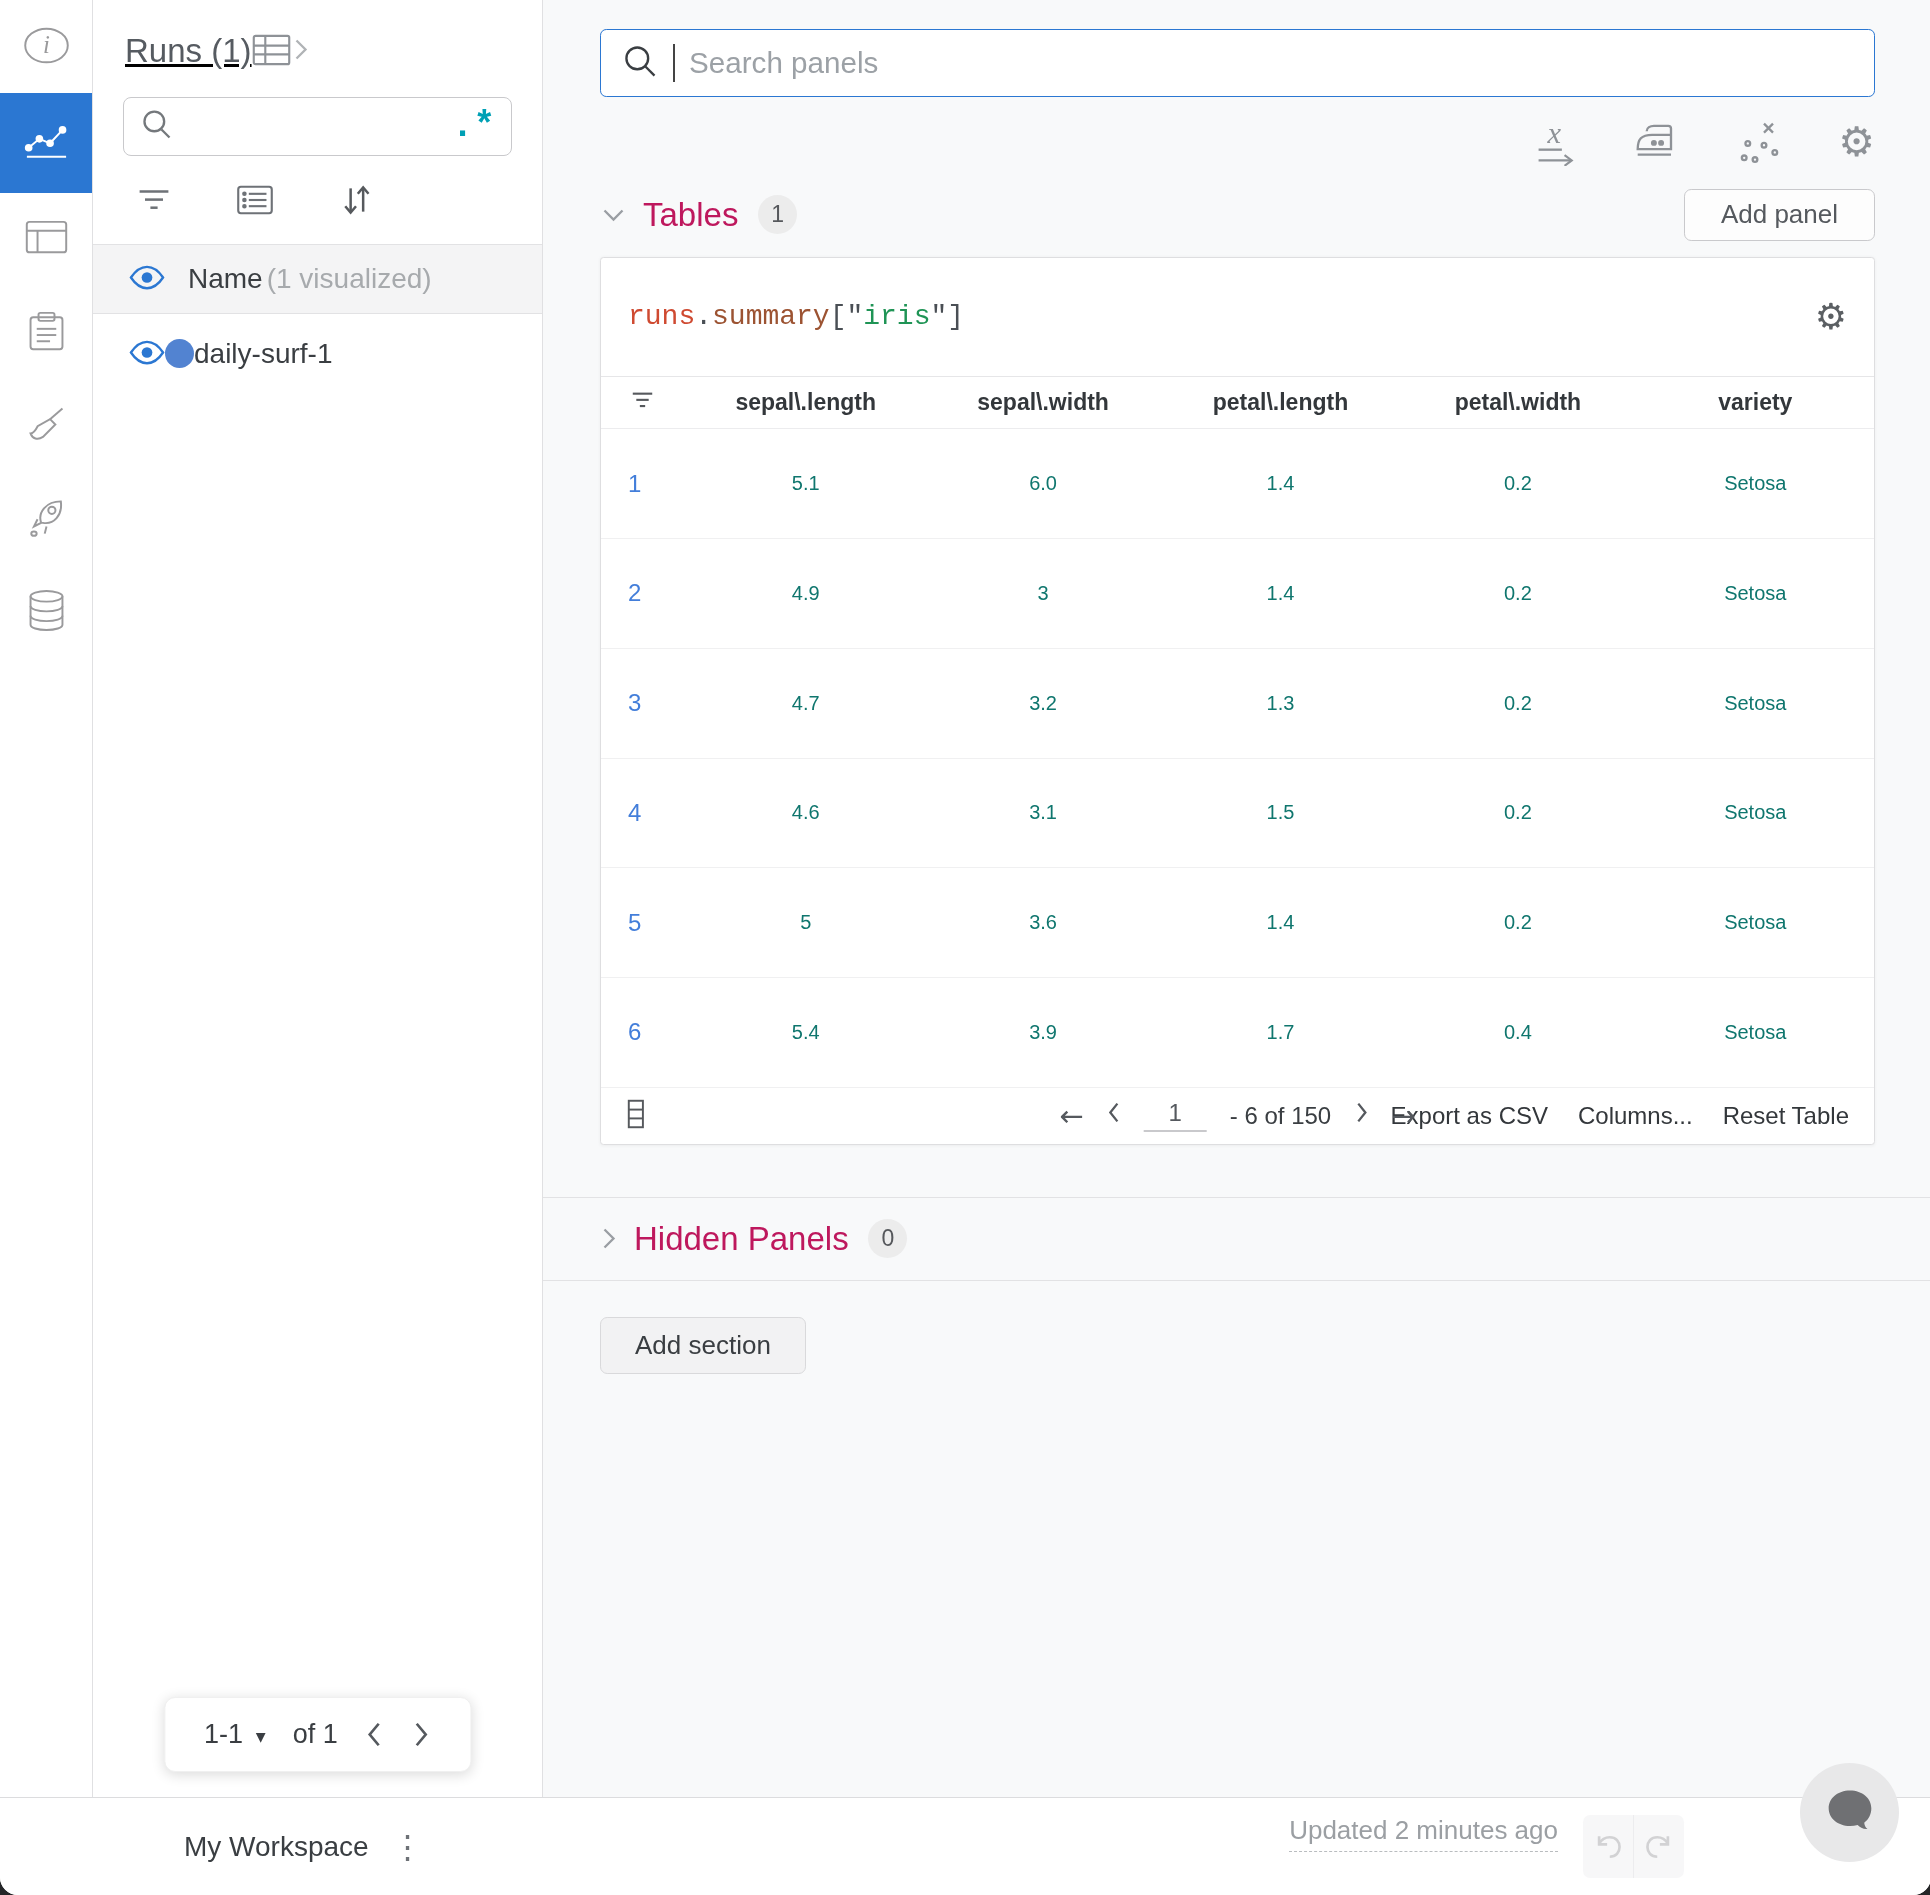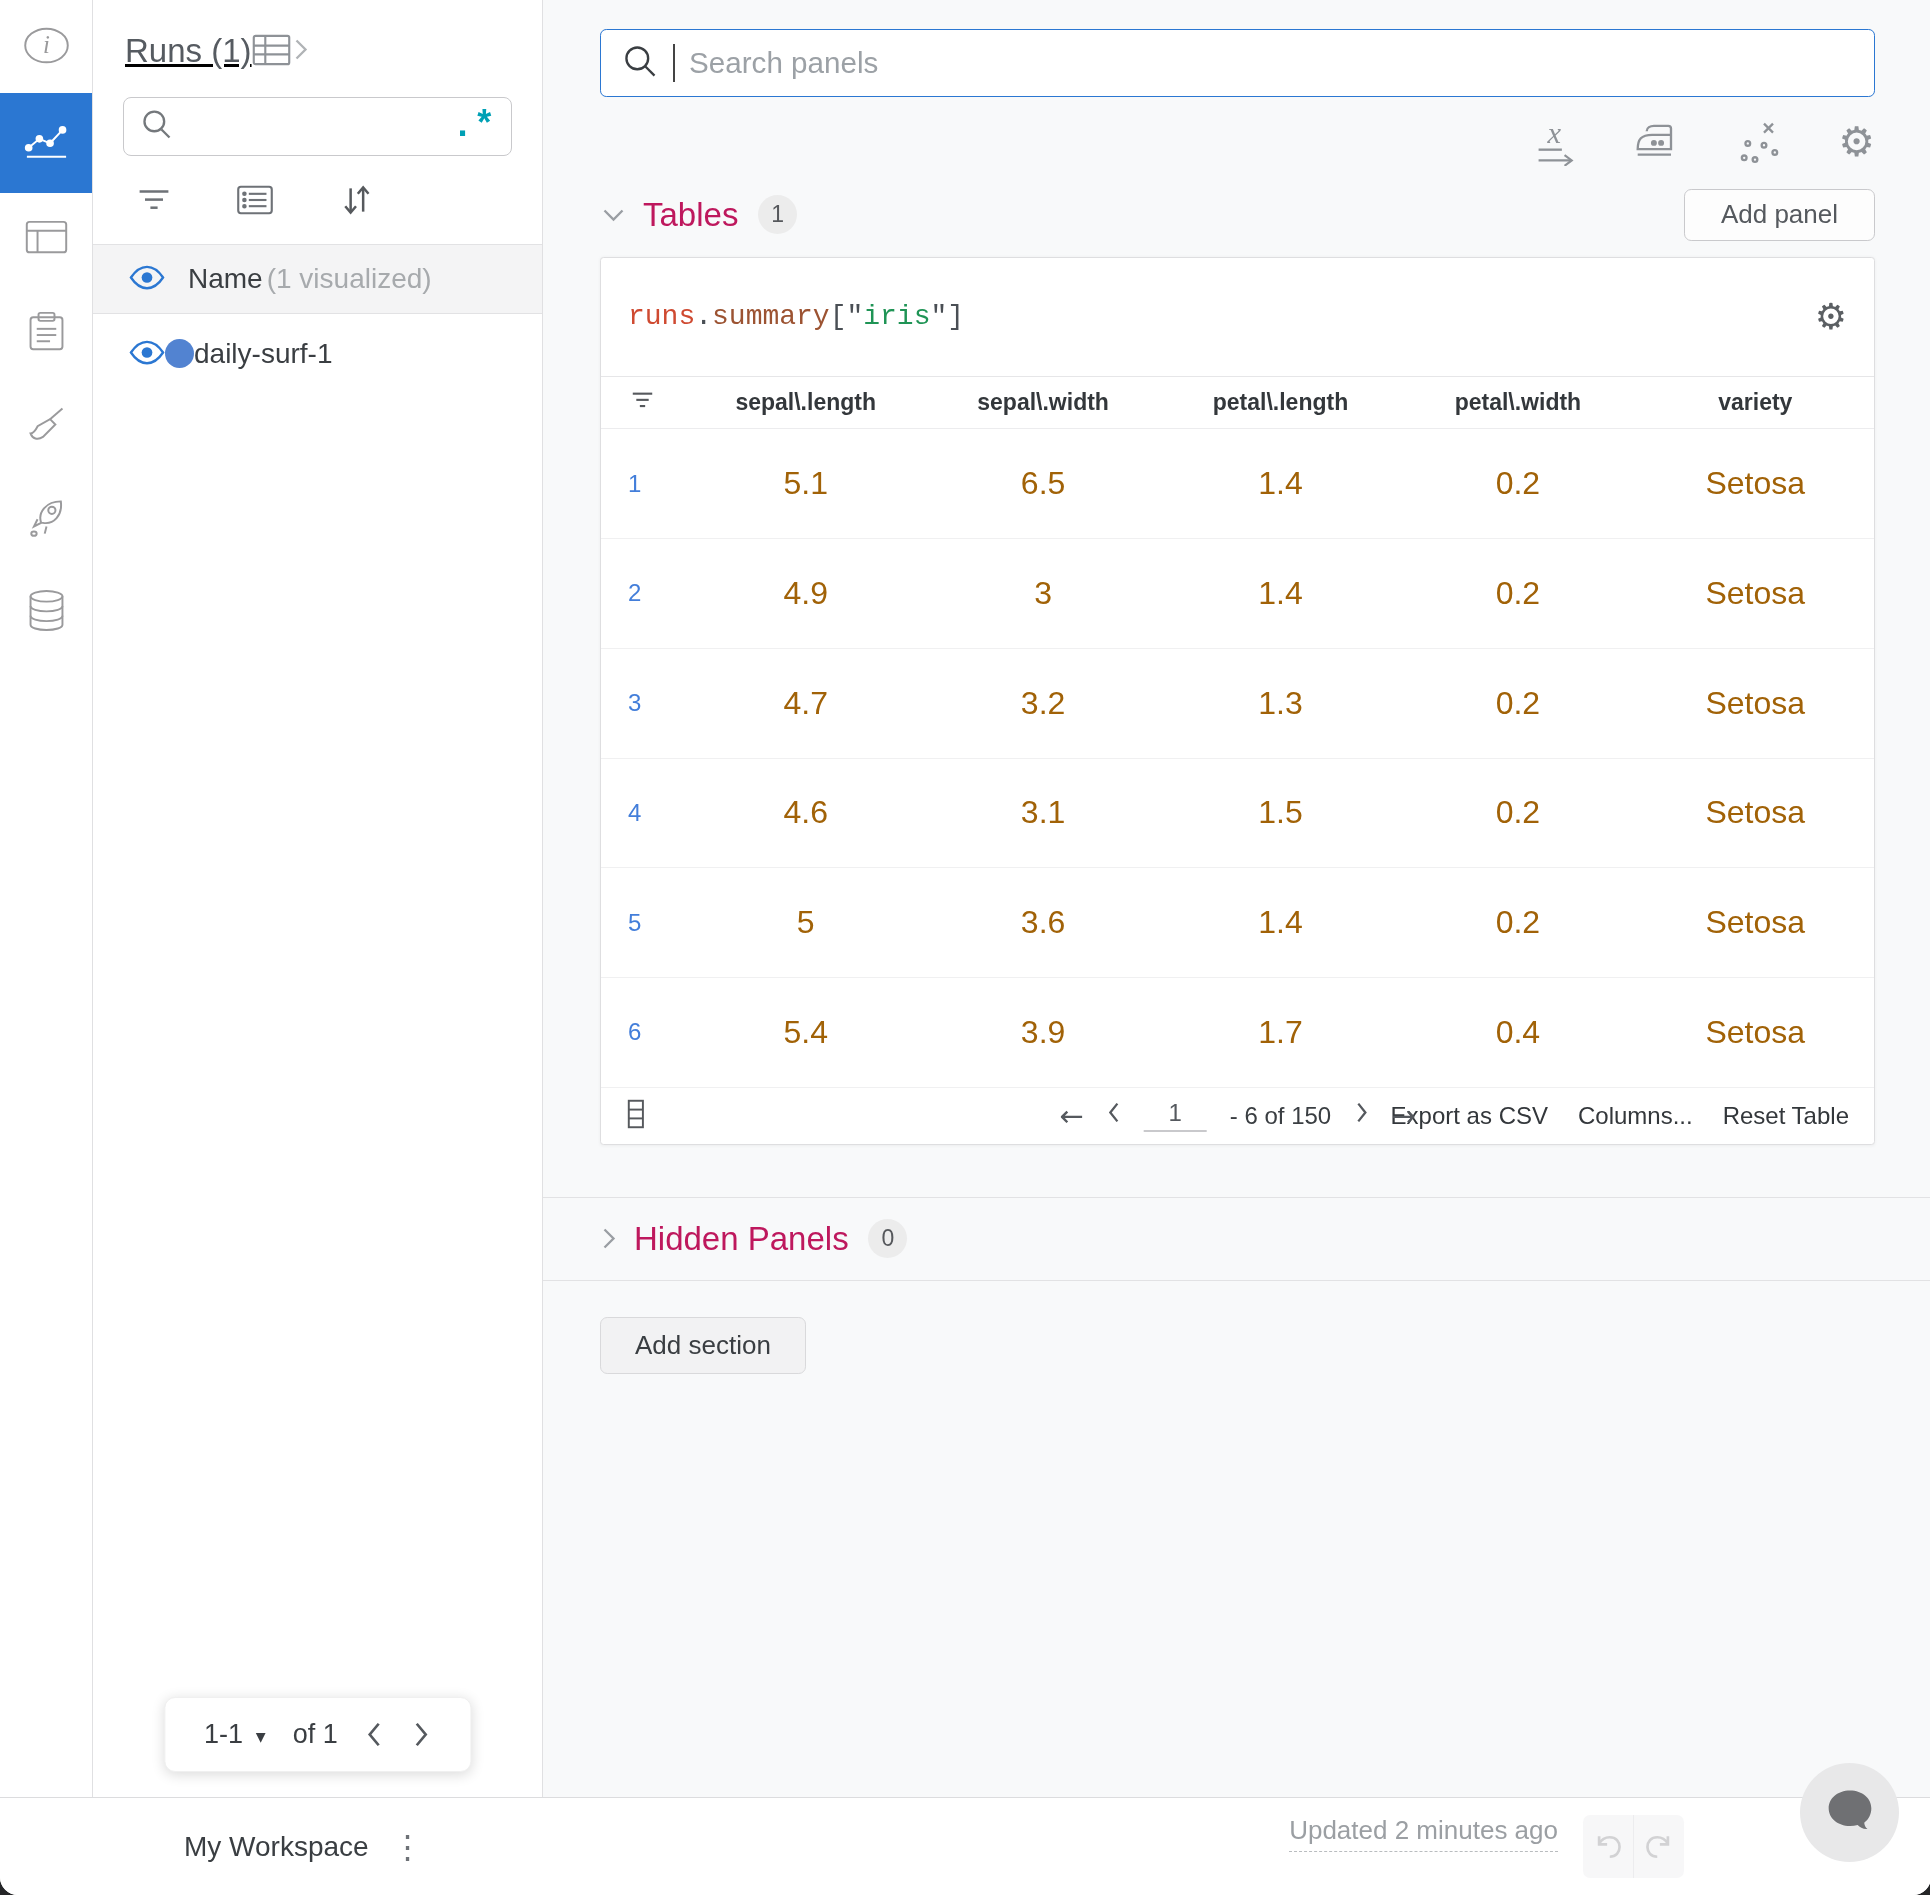--- a/index.html
+++ b/index.html
@@ -54,21 +54,21 @@
   .panel-header{height:118px;display:flex;align-items:center;padding:0 27px;}
   .code-title{font-family:"Liberation Mono",monospace;font-size:28px;}
   .code-red{color:#cf4a31;} .code-dark{color:#4a4f55;} .code-brown{color:#9c5332;} .code-green{color:#1f9455;}
   .panel-gear{margin-left:auto;color:#5b5f63;font-size:36px;cursor:pointer;font-family:"DejaVu Sans",sans-serif;}
   .tbl{flex:1;display:flex;flex-direction:column;border-top:0.9px solid #e6e6e8;min-height:0;}
   .tbl-grid{display:grid;grid-template-columns:86px repeat(5,1fr);align-items:center;}
   .tbl-head{height:52px;border-bottom:0.9px solid #ececee;}
   .th{font-size:23px;font-weight:bold;color:#33373b;text-align:center;cursor:pointer;}
   .tbl-row{height:109px;border-bottom:1.8px solid #f0f0f1;}
   .row-idx{font-size:24px;color:#437eda;padding-left:27px;cursor:pointer;}
-  .td{font-size:32px;color:#a16207;text-align:center;}
+  .td{font-size:20px;color:#0f766e;text-align:center;}
   .tbl-footer{height:56px;display:flex;align-items:center;padding:0 25px;position:relative;}
   .pager{position:absolute;left:50%;transform:translateX(-50%);display:flex;align-items:center;gap:23px;font-size:24px;color:#3a3e42;}
   .arrow-glyph{font-size:29px;color:#55595e;cursor:pointer;font-family:"DejaVu Sans",sans-serif;}
   .page-input{width:63px;text-align:center;border-bottom:2.7px solid #c9c9cc;padding-bottom:3.6px;color:#55595e;cursor:text;}
   .footer-links{margin-left:auto;display:flex;gap:30px;font-size:24px;color:#33373b;}
   .footer-links span{cursor:pointer;}
 
   
   .hidden-header{margin-top:52px;height:82px;border-top:0.9px solid #e2e2e4;border-bottom:0.9px solid #e2e2e4;display:flex;align-items:center;padding-left:57px;}
   .add-section{margin:36px 0 0 57px;height:57px;padding:0 34px;background:#f2f2f3;border:1.8px solid #d9d9db;border-radius:7.2px;font-size:26px;color:#3a3e42;cursor:pointer;font-family:inherit;align-self:flex-start;}
@@ -334,21 +334,21 @@
             <span class="th">sepal\.length</span>
             <span class="th">sepal\.width</span>
             <span class="th">petal\.length</span>
             <span class="th">petal\.width</span>
             <span class="th">variety</span>
           </div>
 
           <div class="tbl-grid tbl-row">
             <span class="row-idx">1</span>
             <span class="td">5.1</span>
-            <span class="td">6.5</span>
+            <span class="td">6.0</span>
             <span class="td">1.4</span>
             <span class="td">0.2</span>
             <span class="td">Setosa</span>
           </div>
           <div class="tbl-grid tbl-row">
             <span class="row-idx">2</span>
             <span class="td">4.9</span>
             <span class="td">3</span>
             <span class="td">1.4</span>
             <span class="td">0.2</span>

